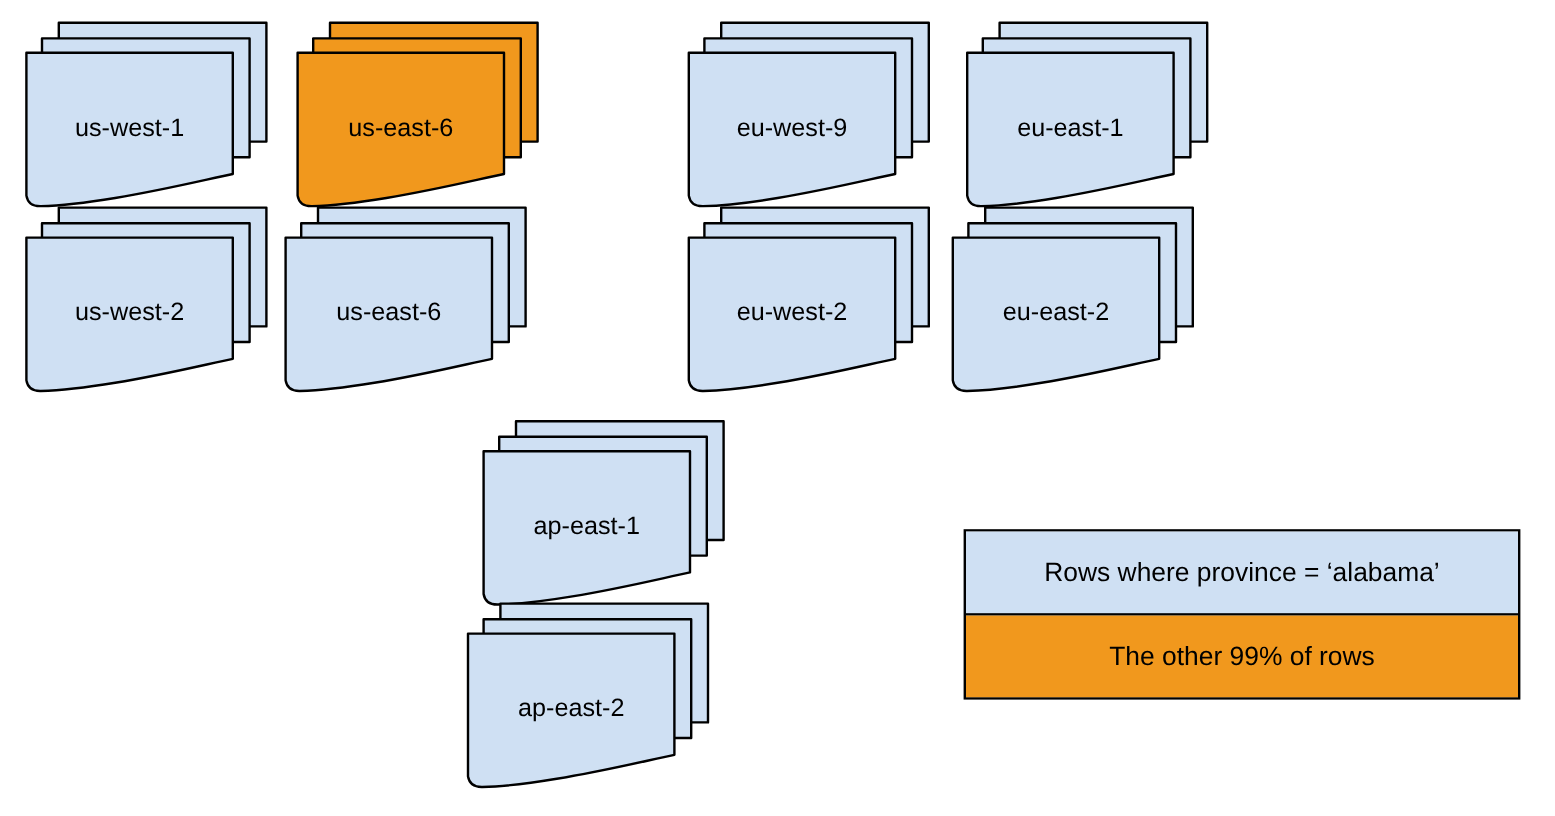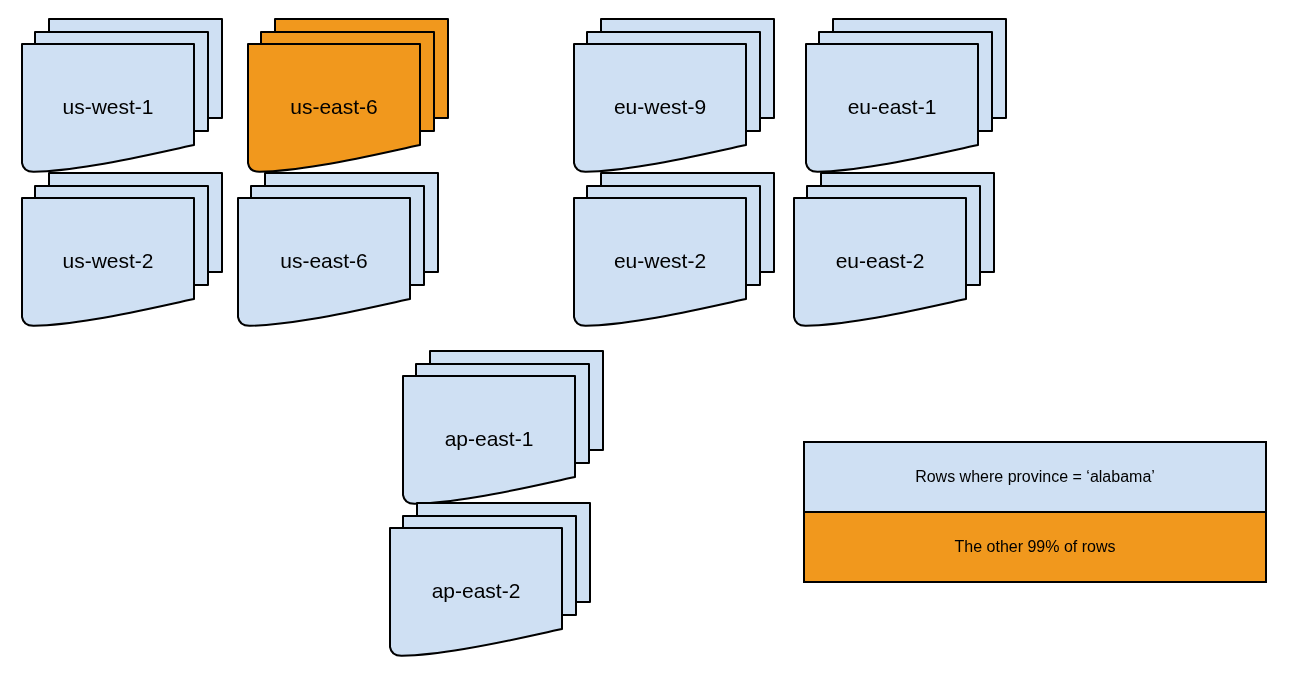--- a/index.html
+++ b/index.html
@@ -49,21 +49,21 @@
     left: 803px;
     top: 441px;
     width: 460px;
     border: 2px solid var(--outline, #000000);
   }
   .legend-row {
     height: 68px;
     display: flex;
     align-items: center;
     justify-content: center;
-    font-size: 16px;
+    font-size: 22px;
     color: #000000;
   }
   .legend-row.blue {
     background: var(--region-blue, #cfe0f3);
     border-bottom: 2px solid var(--outline, #000000);
   }
   .legend-row.orange {
     background: var(--highlight-orange, #f1981d);
   }
 </style>

